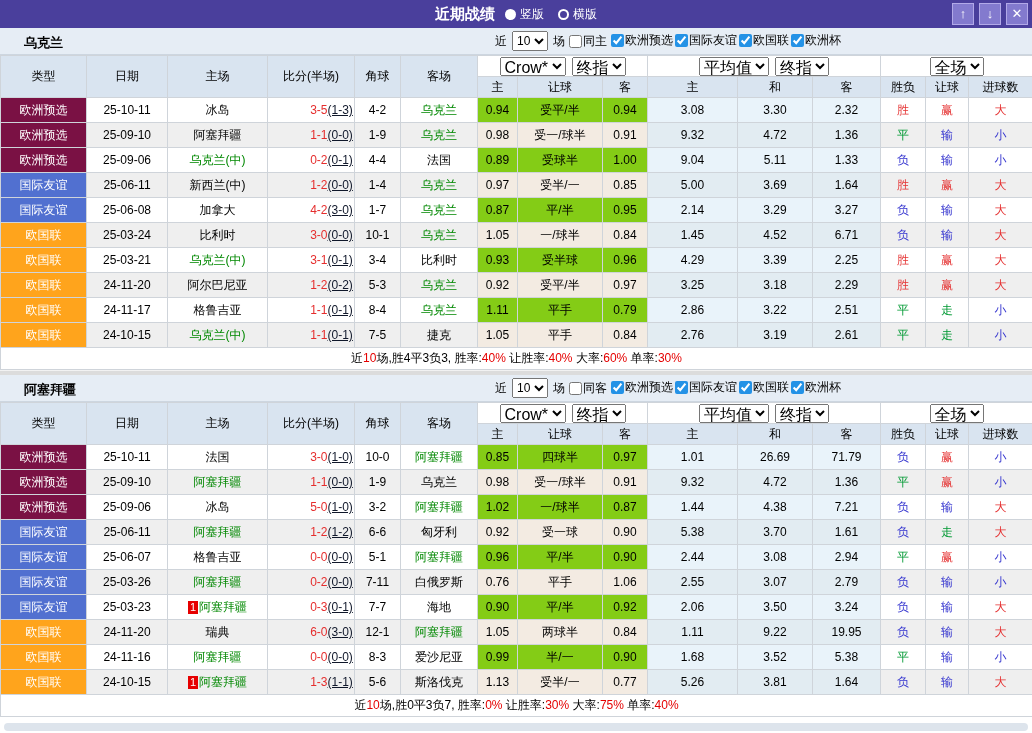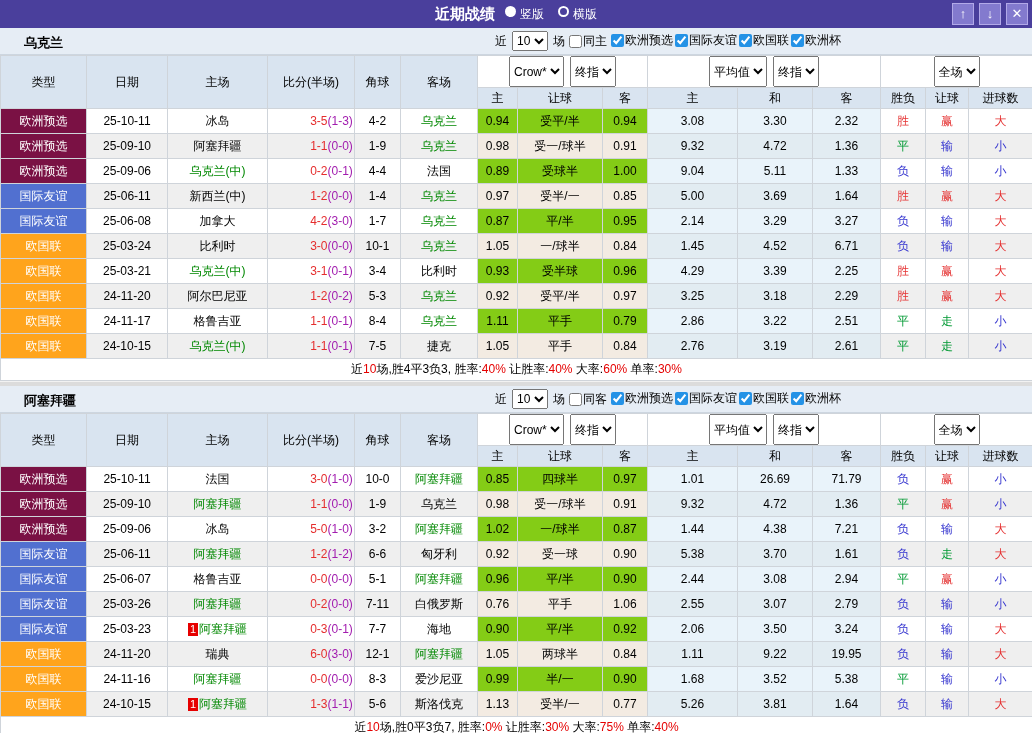--- a/index.html
+++ b/index.html
@@ -3,51 +3,51 @@
 <meta charset="utf-8">
 <style>
   * { margin:0; padding:0; box-sizing:border-box; }
   body { font-family:"Liberation Sans","DejaVu Sans",sans-serif; background:#fff; }
   #app { width:1032px; height:733px; background:#fff; overflow:hidden; }
 
   
   .titlebar { position:relative; height:28px; background:#4a3f9c; display:flex; align-items:center; justify-content:center; color:#fff; }
   .titlebar .title { font-size:15px; font-weight:bold; margin-right:10px; }
   .radio-group { display:flex; align-items:center; gap:14px; font-size:12px; }
-  .radio-opt { display:flex; align-items:flex-start; gap:4px; cursor:pointer; }
+  .radio-opt { display:flex; align-items:center; gap:4px; cursor:pointer; }
   .radio-dot { width:11px; height:11px; border-radius:50%; }
   .radio-dot.sel { background:#fff; }
   .radio-dot.unsel { background:transparent; border:2px solid #fff; }
   .tb-buttons { position:absolute; right:4px; top:3px; display:flex; gap:5px; }
   .tbtn { width:22px; height:22px; background:#837ace; border:1px solid #b2a9e8; color:#fff; font-weight:bold; font-size:13px; line-height:20px; text-align:center; cursor:pointer; }
 
   
   .filter-row { position:relative; height:27px; background:#e6edf5; border-bottom:1px solid #cdd6e0; font-size:12px; }
   .team-name { position:absolute; left:24px; top:6px; font-size:13px; font-weight:bold; color:#000; }
   .filter-controls { position:absolute; left:495px; top:3px; display:flex; align-items:center; gap:2px; white-space:nowrap; }
   .filter-controls select { font-size:12px; height:20px; margin:0 3px; }
   .chk { display:inline-flex; align-items:center; margin-left:2px; cursor:pointer; }
   .chk input { width:13px; height:13px; accent-color:#2492e6; margin:0 1px 0 0; }
 
   table.grid { width:1032px; table-layout:fixed; border-collapse:collapse; font-size:12px; color:#000; }
   table.grid th, table.grid td { border:1px solid #cfd4da; text-align:center; overflow:hidden; white-space:nowrap; padding:0; }
   tr.h1 th, tr.h2 th { height:21px; background:#d9e4f0; font-weight:normal; }
   tr.h1 th.selgroup { background:#fff; }
-  tr.h1 select { font-size:12px; height:31px; margin:0 3px; }
+  tr.h1 select { font-size:16px; height:19px; margin:0 3px; }
   tbody tr { height:25px; }
   tbody tr.odd  td { background:#fff; }
   tbody tr.even td { background:#efefef; }
   tbody tr.odd  td.crow { background:#84cc16; }
   tbody tr.even td.crow { background:#f3ebe2; }
   tbody tr.odd  td.avg  { background:#e9f3fa; }
   tbody tr.even td.avg  { background:#e2ecf2; }
   td.badge { color:#fff; font-size:12px; }
   .team.green { color:#008800; }
   .sc { color:#e52d2d;margin-left:41px; }
-  .ht { color:#a21caf; }
+  .ht { color:#0f172a;text-decoration:underline; }
   .rc { display:inline-block; background:#e60000; color:#fff; font-size:11px; line-height:13px; padding:0 2px; margin-right:1px; }
   td.resb { font-weight:normal; }
   tfoot td { height:22px; background:#fff; font-size:12px; }
   tfoot .red { color:#e50000; }
 
   .section-divider { height:5px; background:#dcdcdc; border-top:1px solid #f2f2f2; }
   .bottom-scroll { height:18px; background:#fff; padding:6px 4px 0 4px; }
   .bottom-scroll .thumb { height:8px; background:#dde4ec; border-radius:4px; }
 </style>
 </head>

